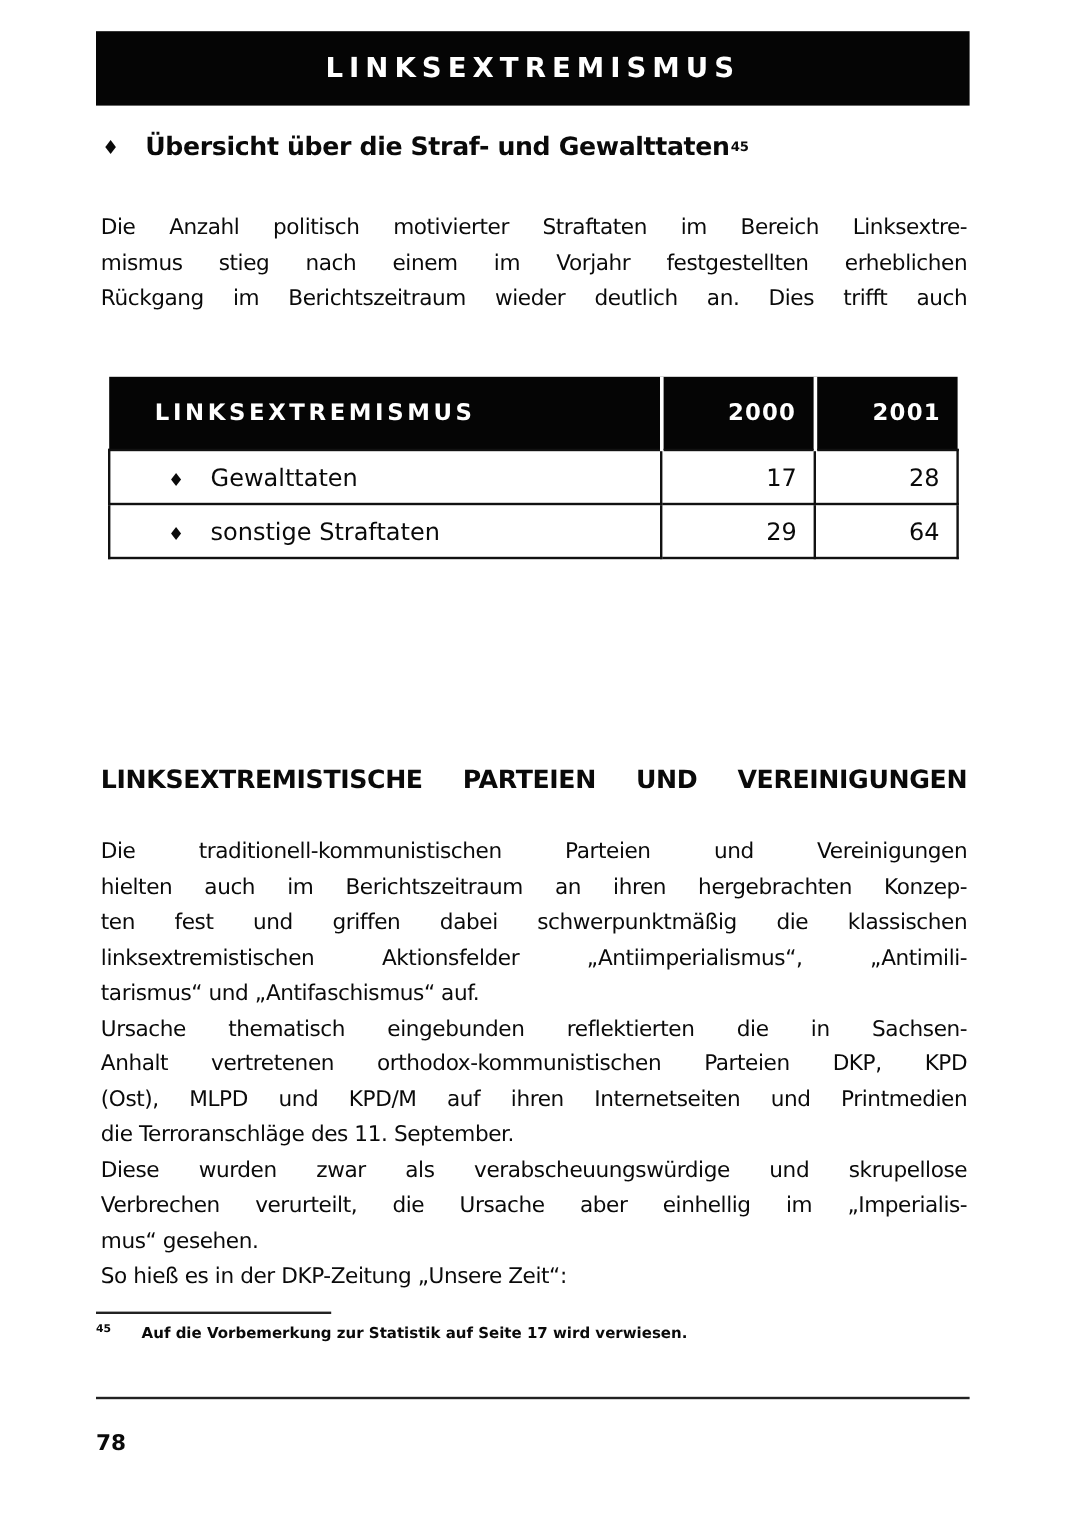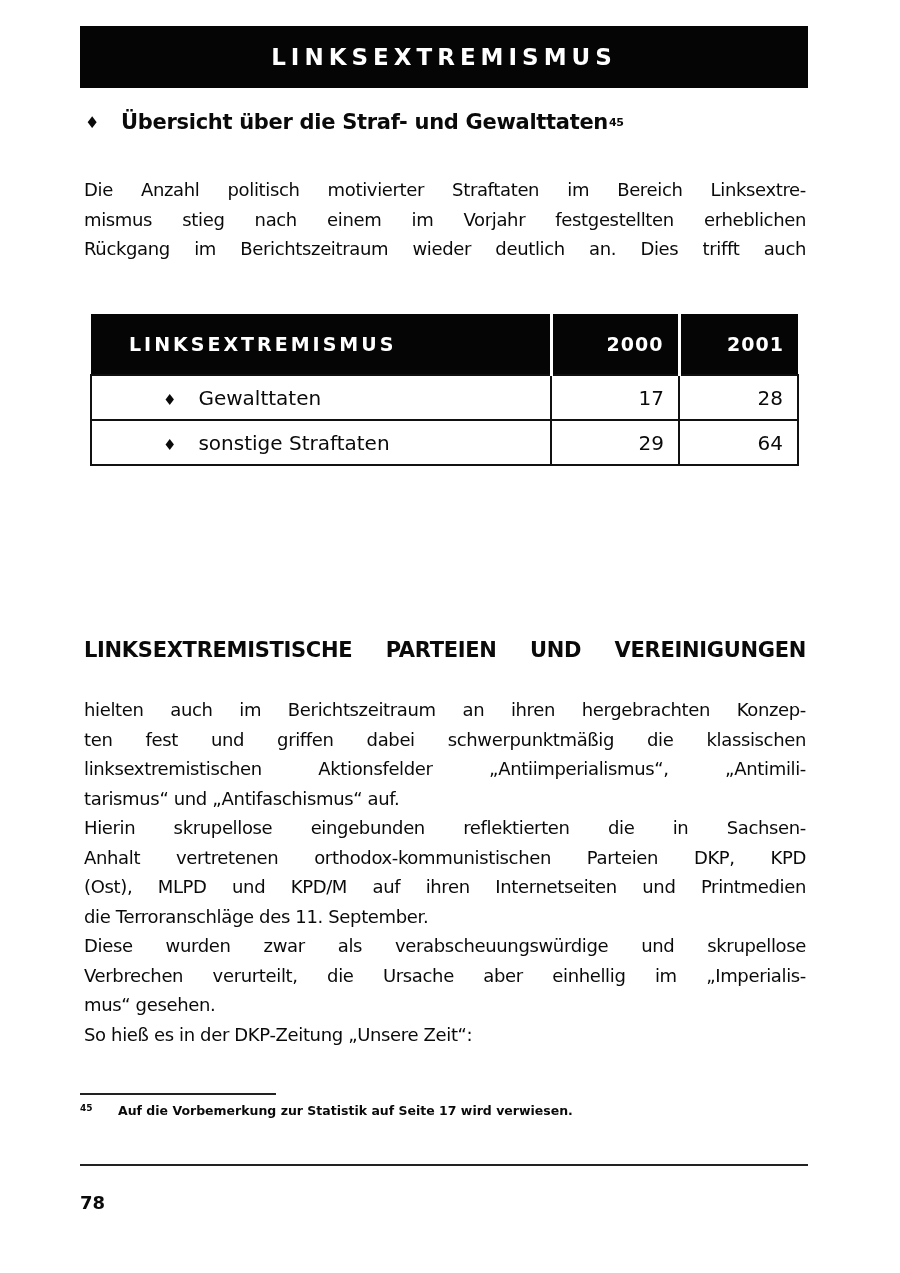--- a/index.html
+++ b/index.html
@@ -39,21 +39,21 @@
     }
     .tbl th:first-child { text-align: left; letter-spacing: 3px; padding-left: 38px; border-left: none; }
     .tbl th.num { text-align: right; letter-spacing: 1px; }
     .tbl td {
       border: 2.5px solid #111; font-size: 20px; padding: 0 14px;
     }
     .tbl td.num { text-align: right; }
     .tbl tr.total td { height: 98px; font-weight: bold; }
     .tbl tr.total td.label { padding-left: 40px; font-size: 20px; letter-spacing: 1px; line-height: 29px; }
     .tbl tr.sub td { height: 43px; }
-    .tbl tr.sub td.label { padding-left: 71px; }
+    .tbl tr.sub td.label { padding-left: 48px; }
     .tbl tr.sub td.label .diamond { font-size: 15px; margin-right: 22px; }
     .section-title {
       position: absolute; left: 84px; top: 638px; width: 722px;
       font-size: 21px; font-weight: bold; letter-spacing: -0.3px;
       display: flex; justify-content: space-between; text-align: right;
     }
     #body { top: 695px; }
     .fn-rule { position: absolute; left: 80px; top: 1093px; width: 196px; height: 1.5px; background: #222; }
     .footnote {
       position: absolute; left: 80px; top: 1103px; font-size: 12.5px; font-weight: bold;
@@ -110,25 +110,26 @@
 </table>
 
 <div class="section-title">
   <span>LINKSEXTREMISTISCHE</span>
   <span>PARTEIEN</span>
   <span>UND</span>
   <span>VEREINIGUNGEN</span>
 </div>
 
 <div class="para" id="body">
+  <p class="full">Die traditionell-kommunistischen Parteien und Vereinigungen</p>
   <p class="full">hielten auch im Berichtszeitraum an ihren hergebrachten Konzep-</p>
   <p class="full">ten fest und griffen dabei schwerpunktmäßig die klassischen</p>
   <p class="full">linksextremistischen Aktionsfelder „Antiimperialismus“, „Antimili-</p>
   <p>tarismus“ und „Antifaschismus“ auf.</p>
-  <p class="full">Hierin skrupellose eingebunden reflektierten die in Sachsen-</p>
+  <p class="full">Ursache thematisch eingebunden reflektierten die in Sachsen-</p>
   <p class="full">Anhalt vertretenen orthodox-kommunistischen Parteien DKP, KPD</p>
   <p class="full">(Ost), MLPD und KPD/M auf ihren Internetseiten und Printmedien</p>
   <p>die Terroranschläge des 11. September.</p>
   <p class="full">Diese wurden zwar als verabscheuungswürdige und skrupellose</p>
   <p class="full">Verbrechen verurteilt, die Ursache aber einhellig im „Imperialis-</p>
   <p>mus“ gesehen.</p>
   <p>So hieß es in der DKP-Zeitung „Unsere Zeit“:</p>
 </div>
 
 <div class="fn-rule"></div>

